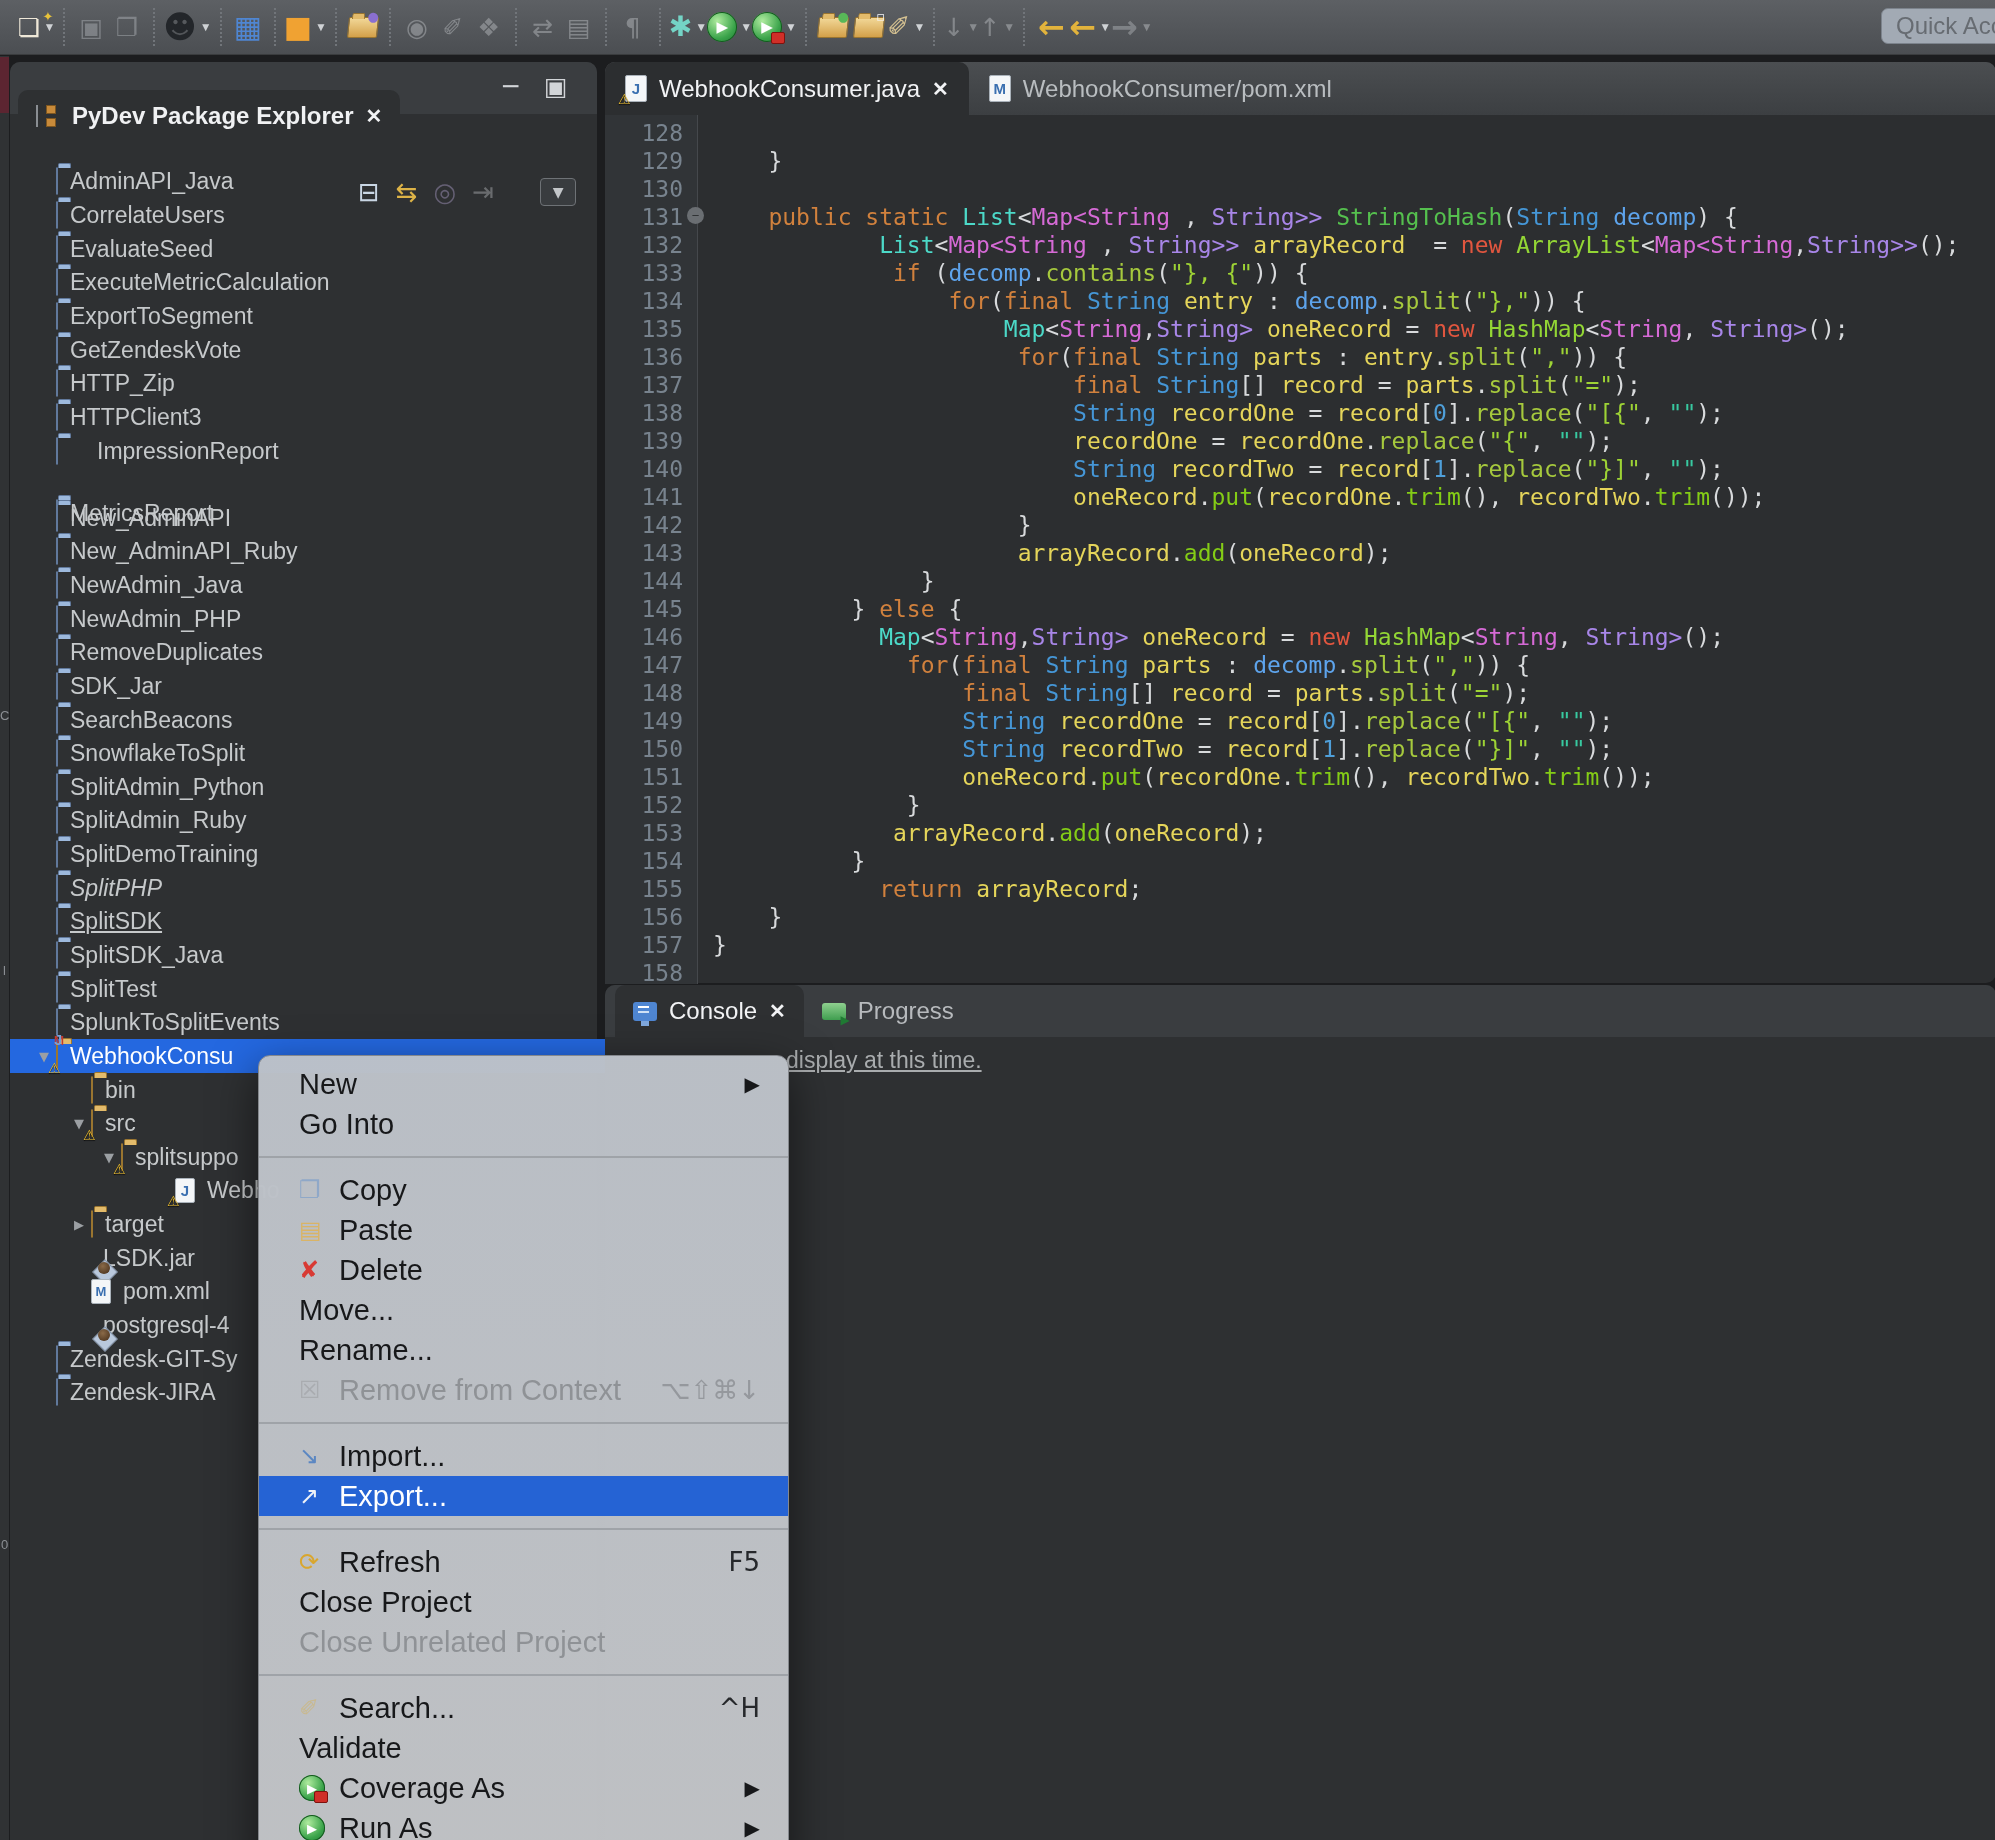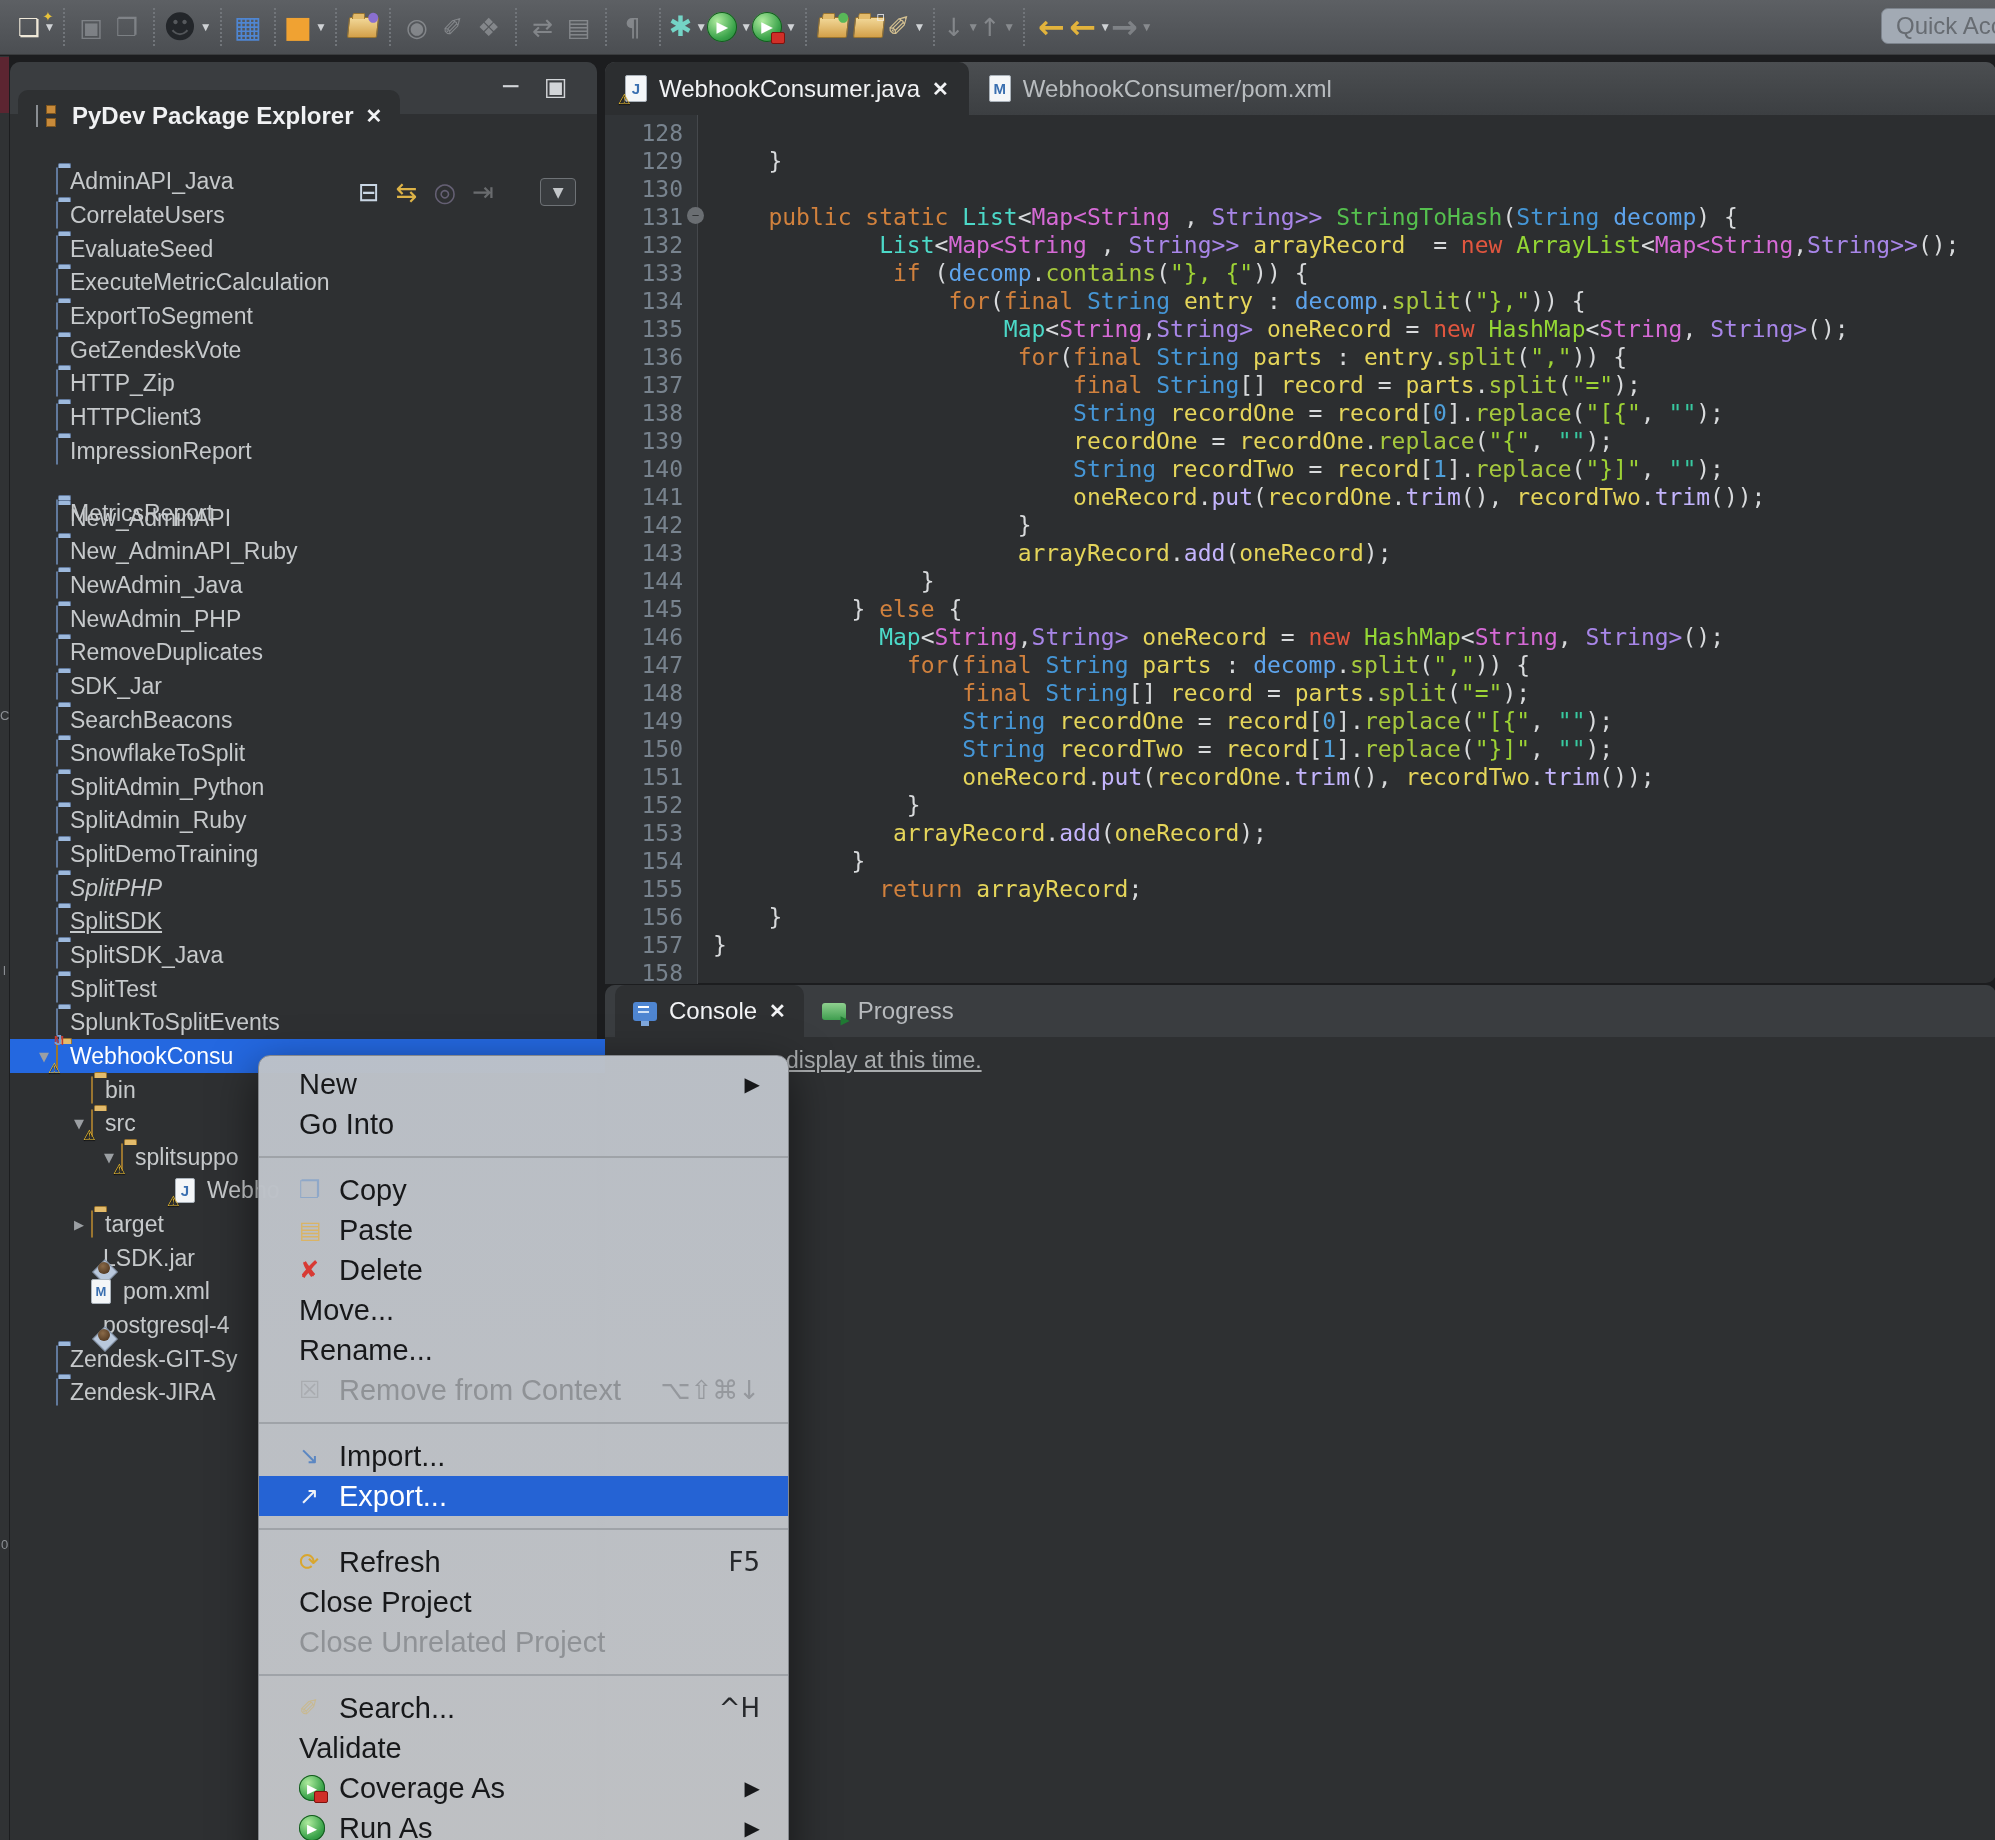--- a/index.html
+++ b/index.html
@@ -86,21 +86,21 @@
   .etab.active{background:#2c2e30;border-radius:10px 10px 0 0;color:#f2f3f5;}
   #gutter-bg{position:absolute;left:0;top:53px;width:92px;height:869px;background:#313437;border-right:1px solid #45484c;}
   #code{position:absolute;left:0;top:57px;font-family:"DejaVu Sans Mono",monospace;font-size:23px;line-height:28px;}
   .crow{height:28px;white-space:pre;display:flex;}
   .lnum{display:inline-block;width:78px;text-align:right;padding-right:16px;color:#78838e;flex:none;}
   .ltext{padding-left:14px;}
   .fold{position:absolute;left:82px;width:17px;height:17px;border-radius:50%;background:#6a6e72;color:#2c2e30;
     font-size:13px;display:flex;align-items:center;justify-content:center;}
   .d{color:#d8dadc;} .k{color:#d1813d;} .n{color:#e1563f;} .tl{color:#4cd9c8;} .tm{color:#d66ad6;}
   .tp{color:#a886e8;} .tb{color:#4596d6;} .pb{color:#5ea4ec;} .g{color:#55c04e;} .gl{color:#93d635;}
-  .li{color:#a6c93d;} .mi{color:#c4b5fd;} .s{color:#9ed335;} .se{color:#38c9a0;} .v{color:#e5d55a;} .num{color:#4f9fd9;}
+  .li{color:#a6c93d;} .mi{color:#84cc16;} .s{color:#9ed335;} .se{color:#38c9a0;} .v{color:#e5d55a;} .num{color:#4f9fd9;}
 
   
   #console-panel{left:605px;top:985px;width:1391px;height:856px;background:#2e3032;border-radius:10px 10px 0 0;}
   #console-tabs{position:absolute;left:0;top:0;width:100%;height:52px;background:#3a3d40;
     border-radius:10px 10px 0 0;display:flex;}
   .ctab{height:52px;display:flex;align-items:center;padding:0 18px;gap:12px;font-size:24px;color:#b7babd;}
   .ctab.active{background:#2e3032;border-radius:10px 10px 0 0;color:#f2f3f5;margin-left:10px;}
   .ico-console{width:24px;height:19px;background:#4f86d2;border-radius:3px;position:relative;}
   .ico-console::before{content:"";position:absolute;left:5px;top:4px;width:11px;height:2px;background:#fff;
     box-shadow:0 5px 0 #cfe0f5;}
@@ -303,21 +303,21 @@
         <span class="tlabel">GetZendeskVote</span>
       </div>
       <div class="trow lvl0" style="top: 304px;">
         <span class="ticon"><span class="f-blue"></span></span>
         <span class="tlabel">HTTP_Zip</span>
       </div>
       <div class="trow lvl0" style="top: 338px;">
         <span class="ticon"><span class="f-blue"></span></span>
         <span class="tlabel">HTTPClient3</span>
       </div>
-      <div class="trow lvl0" style="top: 372px;">
+      <div class="trow lvl0" style="top: 372px; gap: 27px;">
         <span class="ticon"><span class="f-blue"></span></span>
         <span class="tlabel">ImpressionReport</span>
       </div>
       <div class="trow lvl0" style="top: 398px; margin-top: 36px;">
         <span class="ticon"><span class="f-blue"></span></span>
         <span class="tlabel">MetricsReport</span>
       </div>
       <div class="trow lvl0" style="top: 439px;">
         <span class="ticon"><span class="f-blue"></span></span>
         <span class="tlabel">New_AdminAPI</span>

